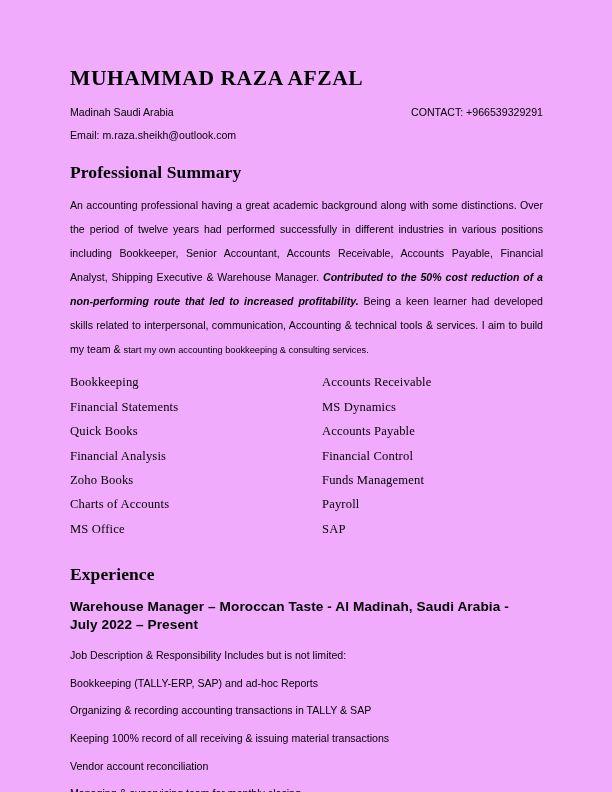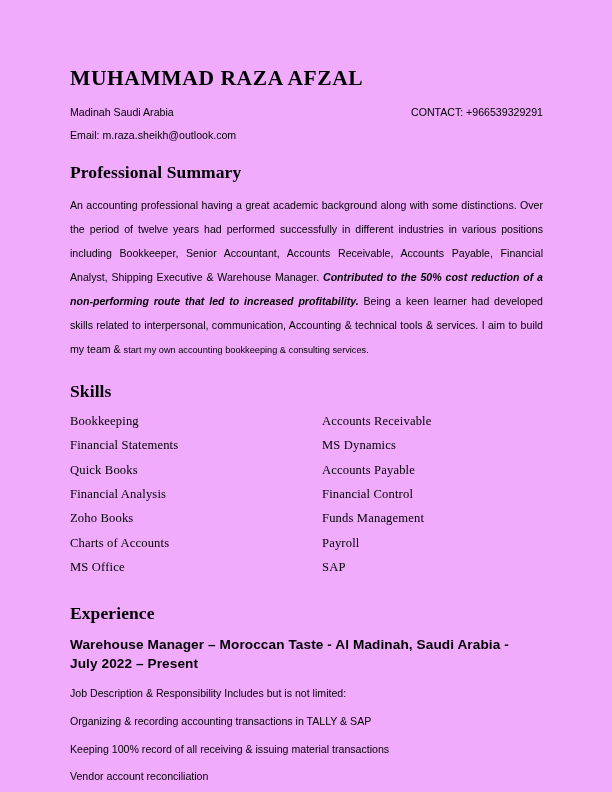--- a/index.html
+++ b/index.html
@@ -137,21 +137,20 @@
       <span class="contact-left">Madinah Saudi Arabia</span>
       <span class="contact-right">CONTACT: +966539329291</span>
     </div>
 
     <div class="email-line">Email: m.raza.sheikh@outlook.com</div>
 
     <h2 class="section-heading sh-summary">Professional Summary</h2>
 
     <p class="summary"><span>An accounting professional having a great academic background along with some distinctions. Over the period of twelve years had performed successfully in different industries in various positions including Bookkeeper, Senior Accountant, Accounts Receivable, Accounts Payable, Financial Analyst, Shipping Executive &amp; Warehouse Manager. </span><span class="emph">Contributed to the 50% cost reduction of a non-performing route that led to increased profitability.</span><span> Being a keen learner had developed skills related to interpersonal, communication, Accounting &amp; technical tools &amp; services. I aim to build my team &amp; </span><span class="small-tail">start my own accounting bookkeeping &amp; consulting services.</span></p>
 
-    <h2 class="section-heading sh-skills">Skills</h2>
 
     <div class="skills">
       <div class="skill-row">
         <span class="skill-cell skill-col-1">Bookkeeping</span>
         <span class="skill-cell skill-col-2">Accounts Receivable</span>
       </div>
       <div class="skill-row">
         <span class="skill-cell skill-col-1">Financial Statements</span>
         <span class="skill-cell skill-col-2">MS Dynamics</span>
       </div>
@@ -176,20 +175,21 @@
         <span class="skill-cell skill-col-2">SAP</span>
       </div>
     </div>
 
     <h2 class="section-heading sh-experience">Experience</h2>
 
     <div class="job">
       <div class="job-title">Warehouse Manager – Moroccan Taste - Al Madinah, Saudi Arabia - July 2022 – Present</div>
       <div class="job-intro">Job Description &amp; Responsibility Includes but is not limited:</div>
       <ul class="duties">
+        <li class="duty">Bookkeeping (TALLY-ERP, SAP) and ad-hoc Reports</li>
         <li class="duty">Organizing &amp; recording accounting transactions in TALLY &amp; SAP</li>
         <li class="duty">Keeping 100% record of all receiving &amp; issuing material transactions</li>
         <li class="duty">Vendor account reconciliation</li>
         <li class="duty">Managing &amp; supervising team for monthly closing</li>
       </ul>
     </div>
 
   </div>
 </div>
 

